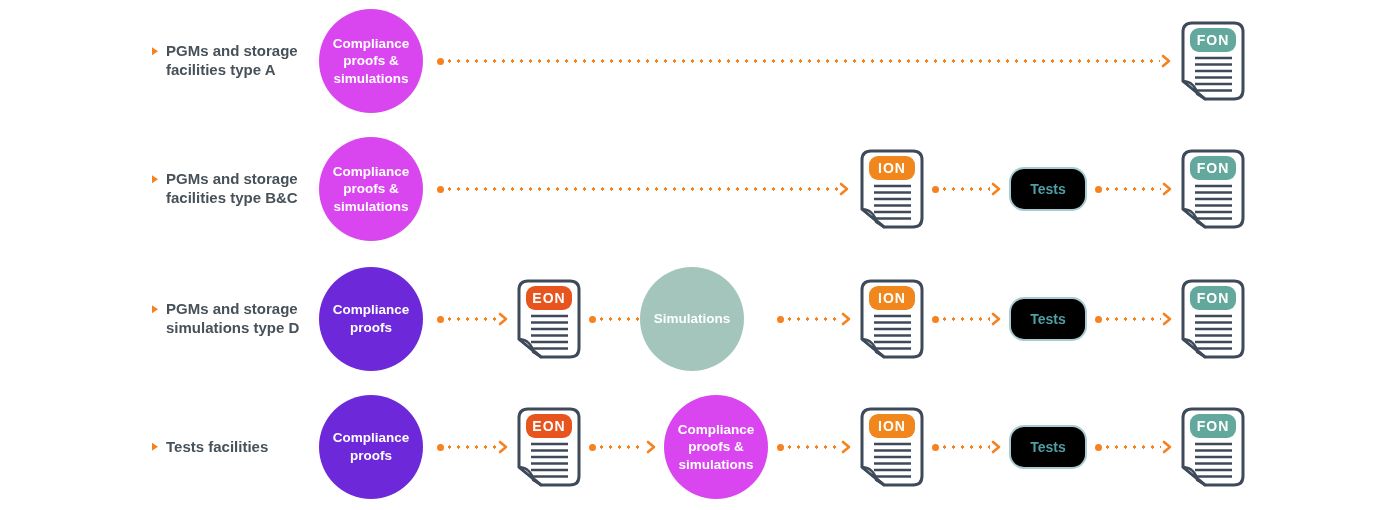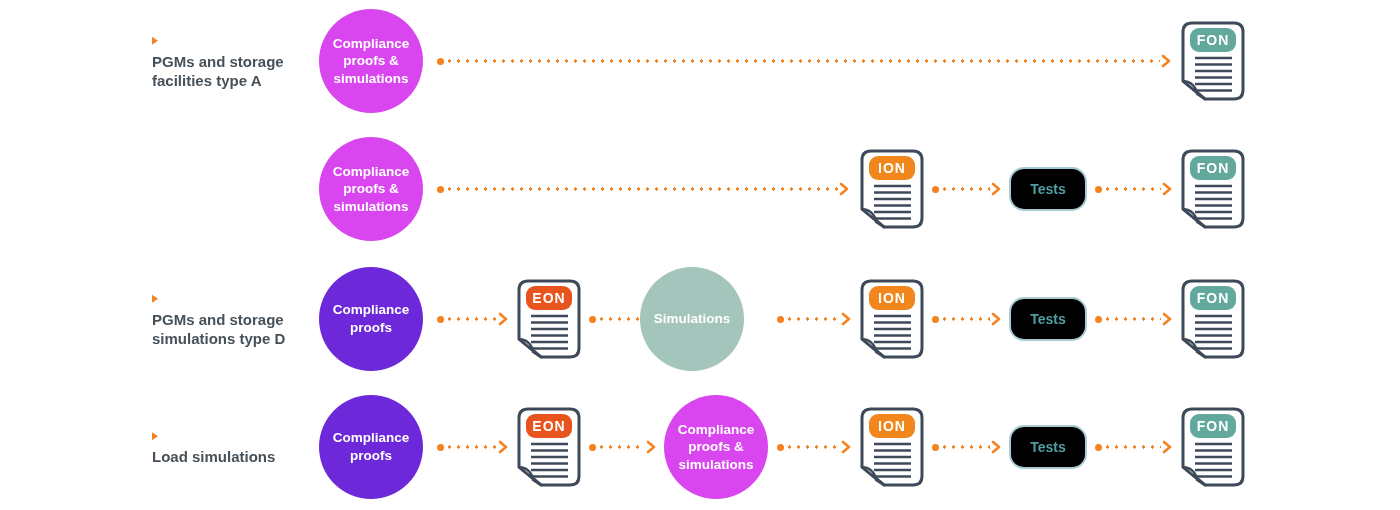--- a/index.html
+++ b/index.html
@@ -4,21 +4,21 @@
 <style>
   html,body{margin:0;padding:0;background:#fff;}
   .canvas{
     position:relative;width:1400px;height:510px;background:#ffffff;
     font-family:"Liberation Sans",sans-serif;overflow:hidden;
   }
   
   .row-label{
     position:absolute;left:152px;width:168px;transform:translateY(-50%);
     display:flex;align-items:flex-start;gap:8px;
-    color:#475159;font-size:15px;font-weight:600;line-height:1.25;flex-direction:column;
+    color:#475159;font-size:15px;font-weight:600;line-height:1.25;
   }
   .bullet{
     flex:0 0 auto;width:0;height:0;margin-top:5px;
     border-top:4.5px solid transparent;border-bottom:4.5px solid transparent;
     border-left:6.5px solid #F5821F;
   }
   
   .circle{
     position:absolute;width:104px;height:104px;border-radius:50%;
     display:flex;align-items:center;justify-content:center;text-align:center;
@@ -85,20 +85,24 @@
         <line class="dl" x1="14" y1="43.5" x2="51" y2="43.5"></line>
         <line class="dl" x1="14" y1="50" x2="51" y2="50"></line>
         <line class="dl" x1="14" y1="56.5" x2="51" y2="56.5"></line>
         <line class="dl" x1="14" y1="63" x2="51" y2="63"></line>
         <line class="dl" x1="14" y1="69.5" x2="51" y2="69.5"></line>
       <rect class="b-fon" x="9" y="7" width="46" height="24" rx="9"></rect>
       <text class="btxt" x="32" y="24" text-anchor="middle">FON</text>
     </svg>
   </div>
 
+  <div class="row-label" style="top:189px">
+    <span class="bullet"></span>
+    <span>PGMs and storage facilities type B&amp;C</span>
+  </div>
 
   <div class="circle c-gray" style="left:319px;top:137px">
     <span>Compliance proofs &amp; simulations</span>
   </div>
 
   <div class="arrow" style="left:437px;top:182px;width:412px">
     <span class="a-dot"></span>
     <span class="a-line"></span>
     <svg class="a-chev" width="10" height="14" viewBox="0 0 10 14">
         <path d="M2 2 L8 7 L2 12" fill="none" stroke="#F5821F" stroke-width="2.6" stroke-linecap="round" stroke-linejoin="round"></path>
@@ -252,21 +256,21 @@
         <line class="dl" x1="14" y1="56.5" x2="51" y2="56.5"></line>
         <line class="dl" x1="14" y1="63" x2="51" y2="63"></line>
         <line class="dl" x1="14" y1="69.5" x2="51" y2="69.5"></line>
       <rect class="b-fon" x="9" y="7" width="46" height="24" rx="9"></rect>
       <text class="btxt" x="32" y="24" text-anchor="middle">FON</text>
     </svg>
   </div>
 
   <div class="row-label" style="top:447px">
     <span class="bullet"></span>
-    <span>Load simulations</span>
+    <span>Tests facilities</span>
   </div>
 
   <div class="circle c-teal" style="left:319px;top:395px">
     <span>Compliance proofs</span>
   </div>
 
   <div class="arrow" style="left:437px;top:440px;width:71px">
     <span class="a-dot"></span>
     <span class="a-line"></span>
     <svg class="a-chev" width="10" height="14" viewBox="0 0 10 14">

